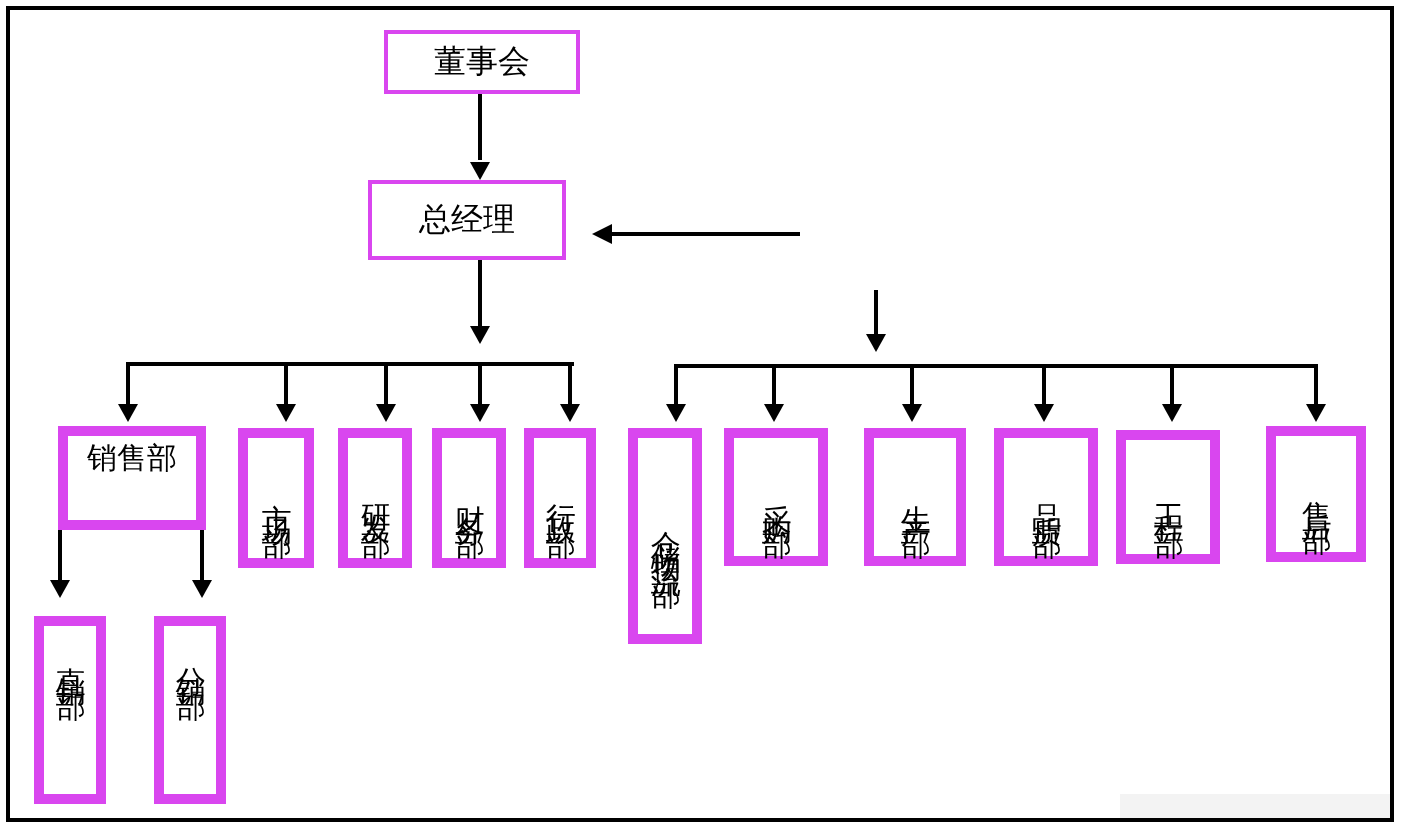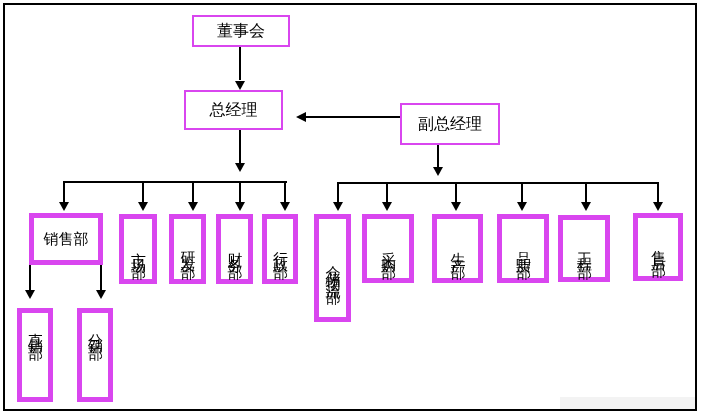--- a/index.html
+++ b/index.html
@@ -15,21 +15,21 @@
   .shade{
     position:absolute;left:560px;top:397px;width:137px;height:14px;
     background:#f3f3f3;z-index:0;
   }
   .node{
     position:absolute;box-sizing:border-box;background:#fff;
     border:5px solid #d946ef;display:flex;align-items:center;justify-content:center;
     font-size:15px;line-height:1.25;z-index:3;
   }
   .node.b2{border-width:2px;font-size:16px;}
-  .node.toptext{align-items:flex-start;padding-top:12px;}
+  .node.toptext{align-items:flex-start;padding-top:2px;}
   .node.v span{
     writing-mode:vertical-lr;text-orientation:upright;
     letter-spacing:6px;font-size:15px;
   }
   .node.vtop{align-items:flex-start;padding-top:8px;}
   .hl{position:absolute;height:2px;background:#000;z-index:2;}
   .vl{position:absolute;width:2px;background:#000;z-index:2;}
   .ad{ 
     position:absolute;width:0;height:0;z-index:2;
     border-left:5px solid transparent;border-right:5px solid transparent;
@@ -95,23 +95,20 @@
   </div>
 
   <div class="node b2" style="left:192px;top:15px;width:98px;height:32px;">
     <span>董事会</span>
   </div>
 
   <div class="node b2" style="left:184px;top:90px;width:99px;height:40px;">
     <span>总经理</span>
   </div>
 
-  <div class="node b2" style="left:400px;top:103px;width:100px;height:42px;">
-    <span>副总经理</span>
-  </div>
 
   <div class="node toptext" style="left:29px;top:213px;width:74px;height:52px;">
     <span>销售部</span>
   </div>
 
   <div class="node v" style="left:119px;top:214px;width:38px;height:70px;">
     <span>市场部</span>
   </div>
 
   <div class="node v" style="left:169px;top:214px;width:37px;height:70px;">

